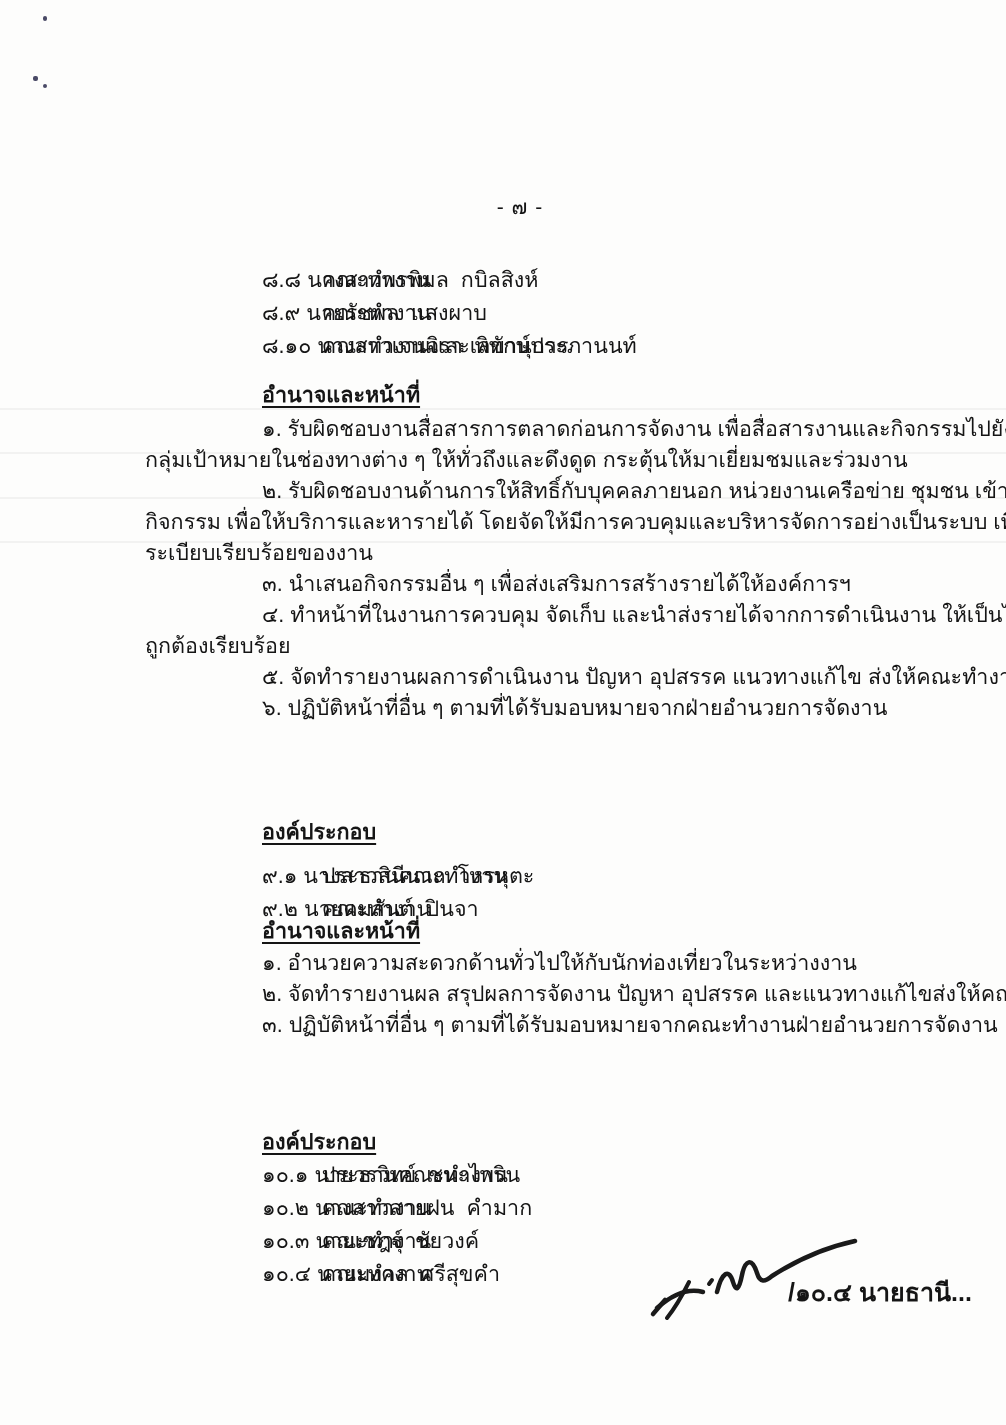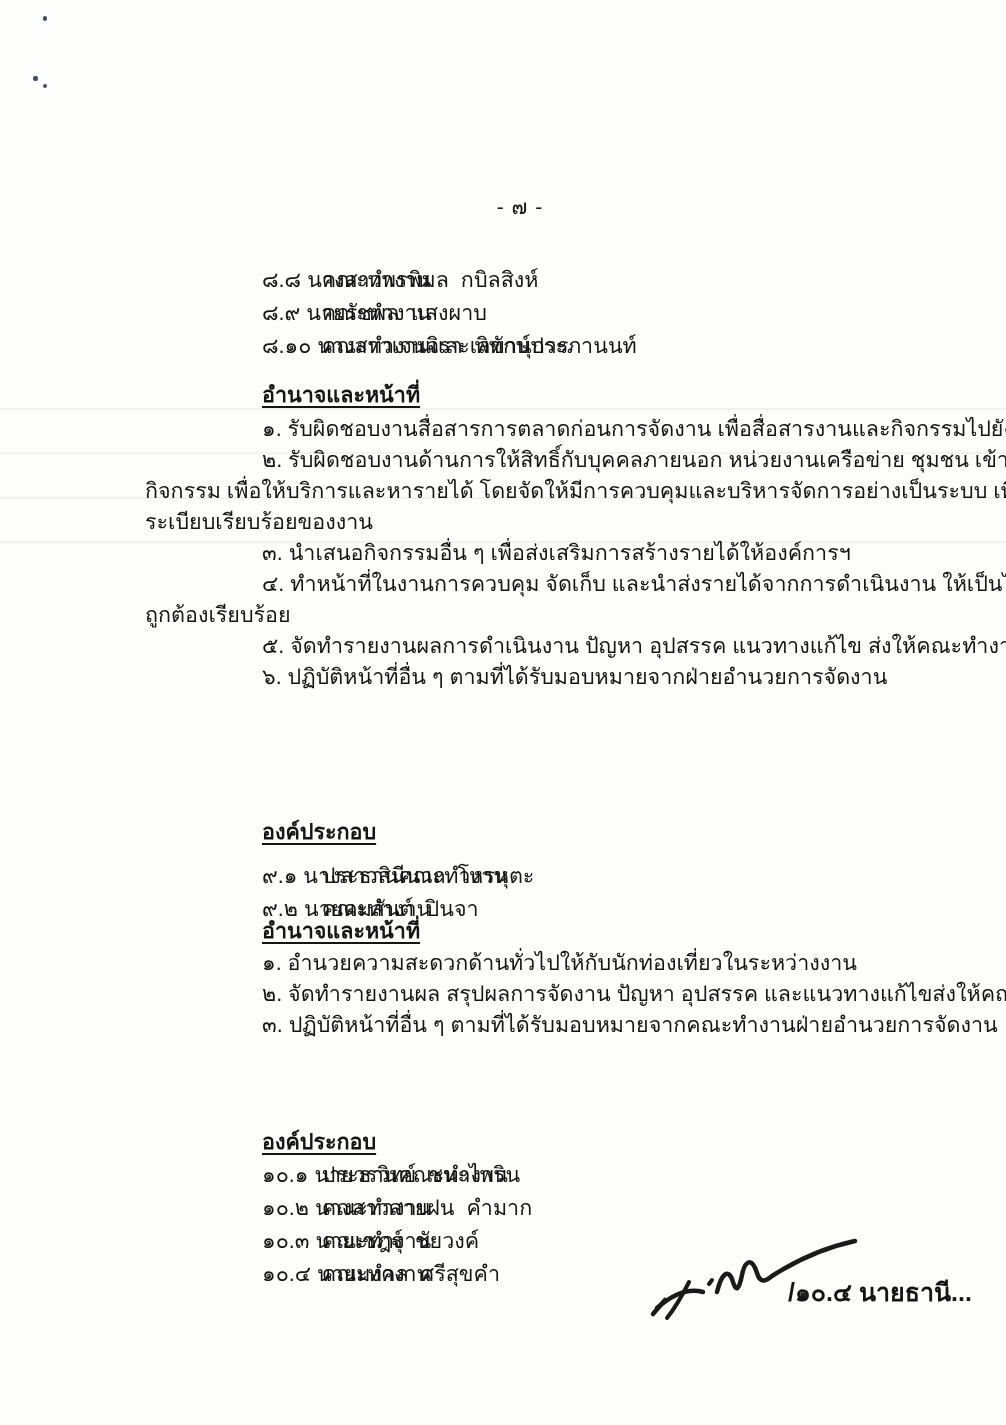--- a/index.html
+++ b/index.html
@@ -57,20 +57,21 @@
     </div>
     <div class="row">
       <span class="cname"><span>๘.๑๐</span><span> </span><span>นางสาวเจนจิรา  พิทักษ์ประภานนท์</span></span>
       <span class="crole">คณะทำงานและเลขานุการ</span>
     </div>
   </div>
 
   <div class="abs t hd u" style="left:262px;top:379px;">อำนาจและหน้าที่</div>
   <div class="lines" style="left:145px;top:414px;width:810px;">
     <div class="line ind">๑. รับผิดชอบงานสื่อสารการตลาดก่อนการจัดงาน เพื่อสื่อสารงานและกิจกรรมไปยัง</div>
+    <div class="line">กลุ่มเป้าหมายในช่องทางต่าง ๆ ให้ทั่วถึงและดึงดูด กระตุ้นให้มาเยี่ยมชมและร่วมงาน</div>
     <div class="line ind">๒. รับผิดชอบงานด้านการให้สิทธิ์กับบุคคลภายนอก หน่วยงานเครือข่าย ชุมชน เข้าร่วมจัด</div>
     <div class="line">กิจกรรม เพื่อให้บริการและหารายได้ โดยจัดให้มีการควบคุมและบริหารจัดการอย่างเป็นระบบ เพื่อความเป็น</div>
     <div class="line">ระเบียบเรียบร้อยของงาน</div>
     <div class="line ind">๓. นำเสนอกิจกรรมอื่น ๆ เพื่อส่งเสริมการสร้างรายได้ให้องค์การฯ</div>
     <div class="line ind">๔. ทำหน้าที่ในงานการควบคุม จัดเก็บ และนำส่งรายได้จากการดำเนินงาน ให้เป็นไปอย่าง</div>
     <div class="line">ถูกต้องเรียบร้อย</div>
     <div class="line ind">๕. จัดทำรายงานผลการดำเนินงาน ปัญหา อุปสรรค แนวทางแก้ไข ส่งให้คณะทำงานฝ่าย</div>
     <div class="line ind">๖. ปฏิบัติหน้าที่อื่น ๆ ตามที่ได้รับมอบหมายจากฝ่ายอำนวยการจัดงาน</div>
   </div>
 

